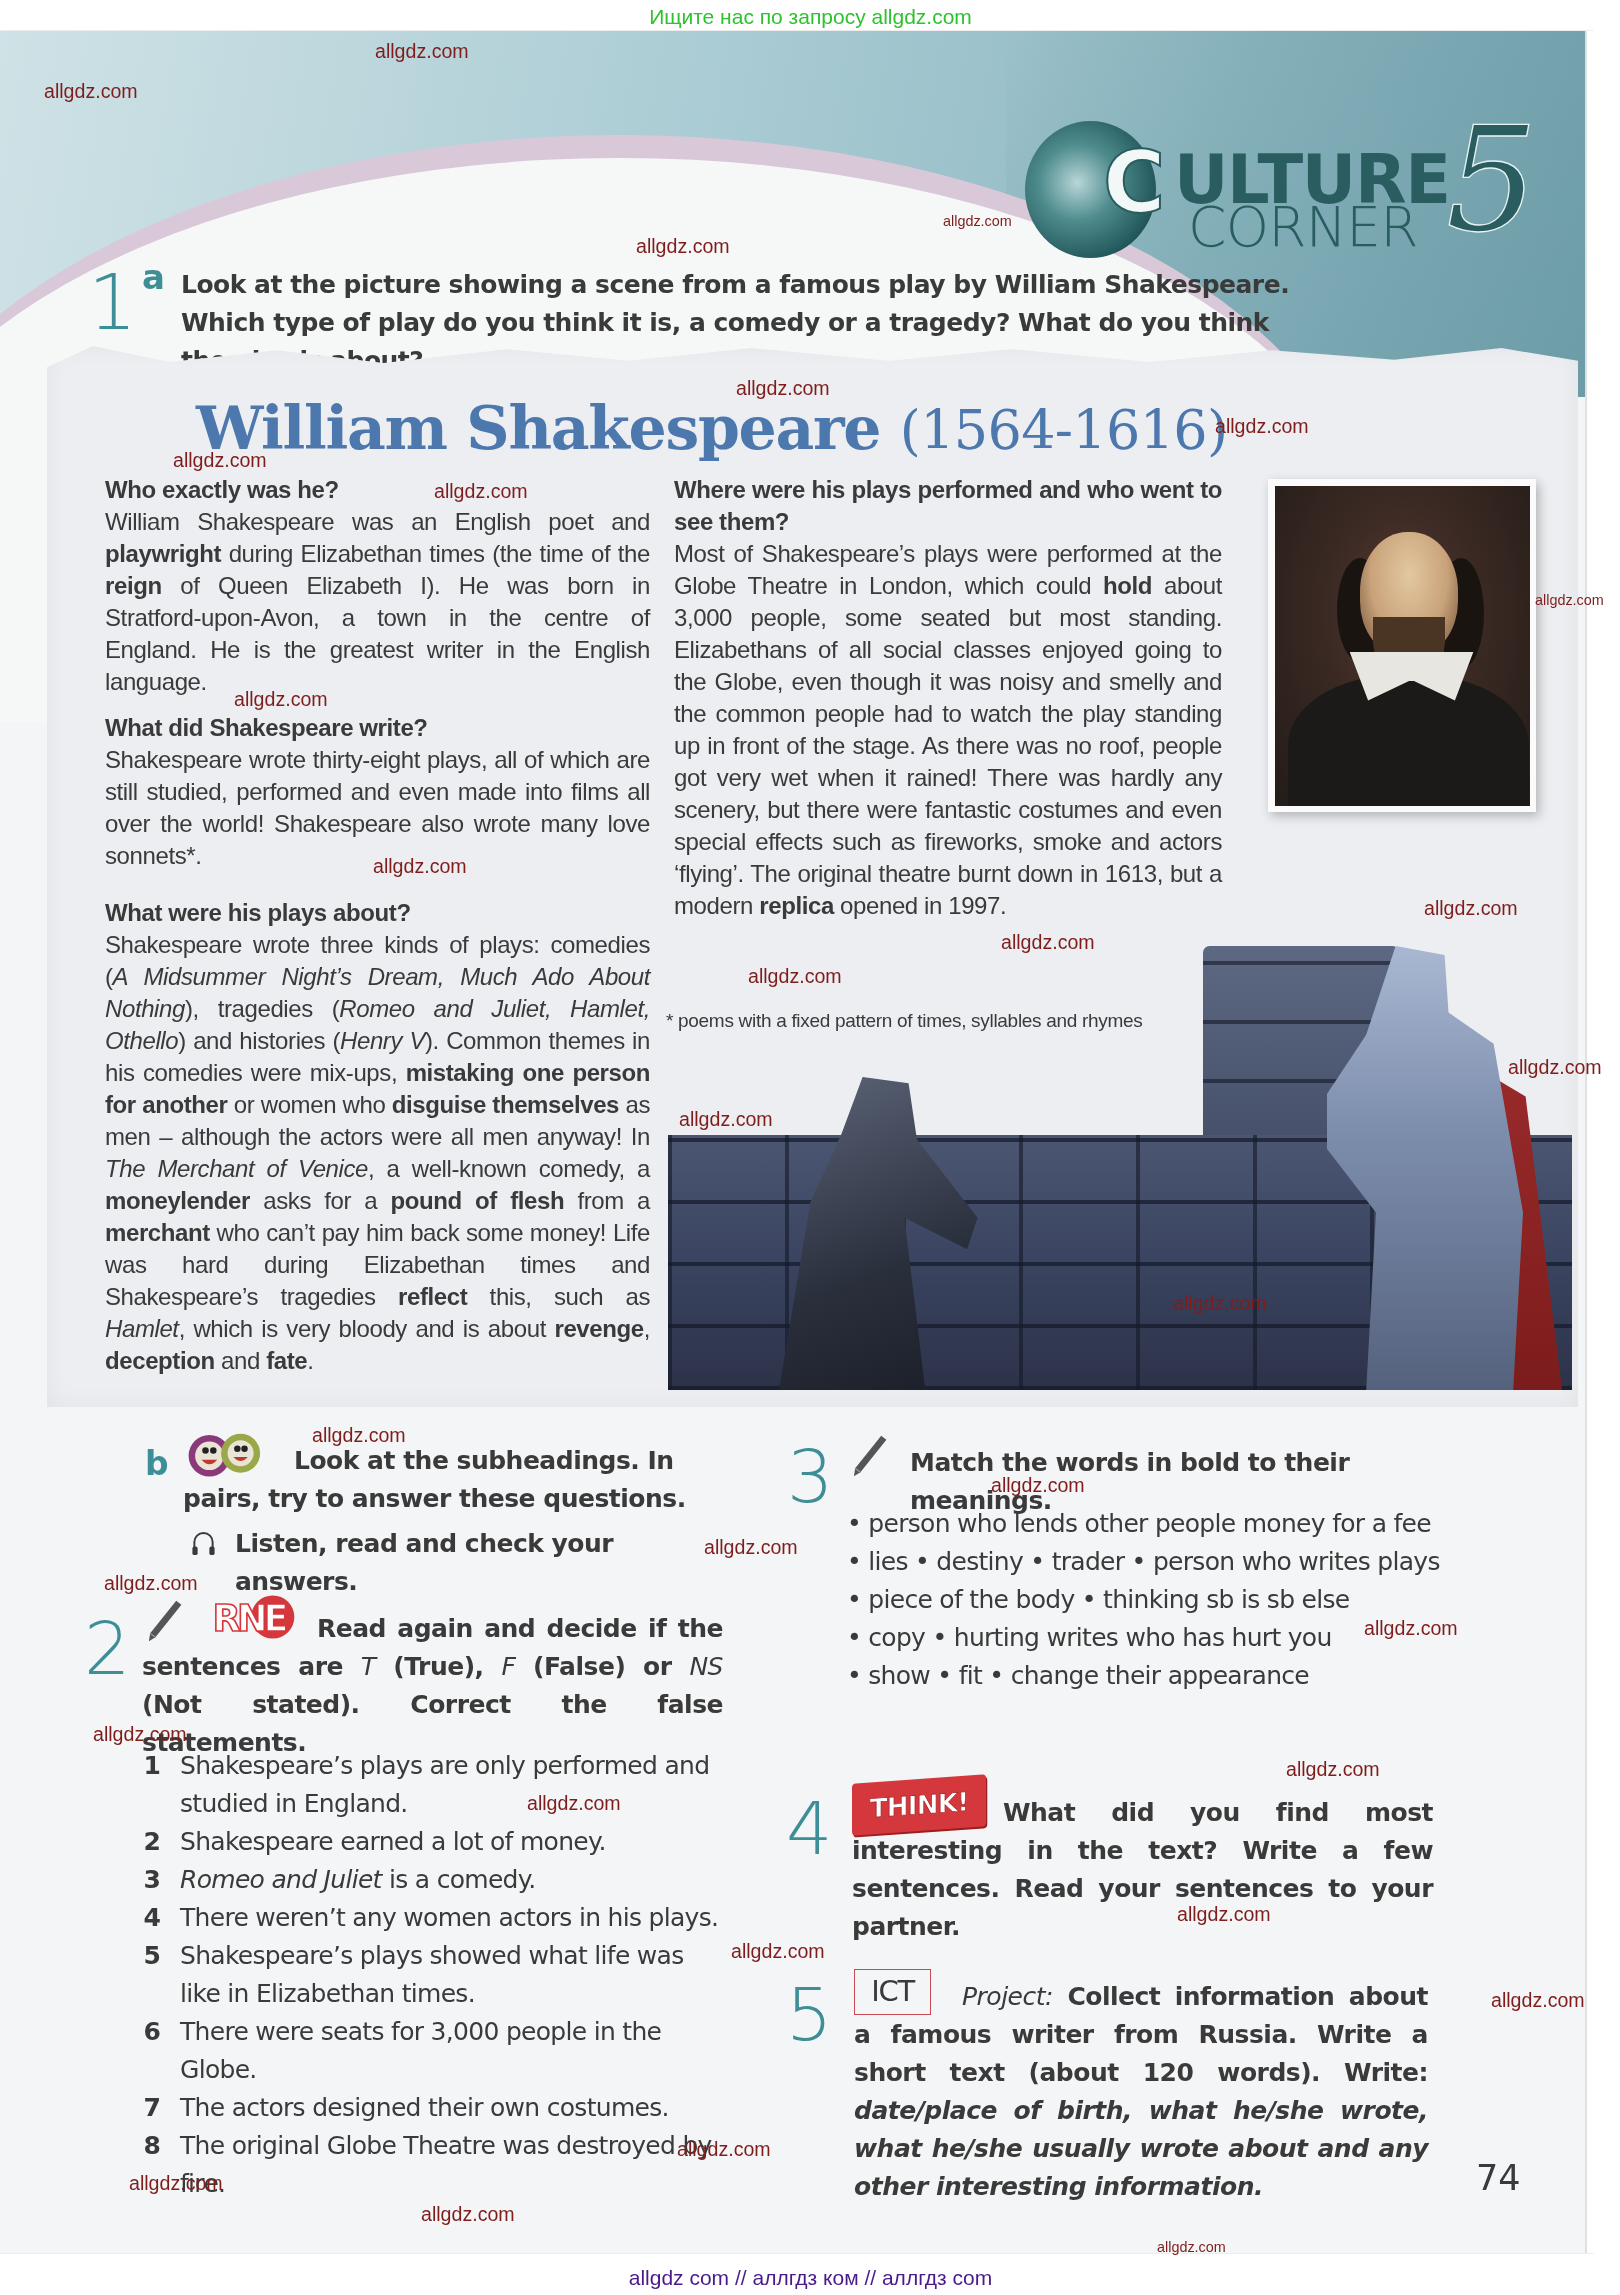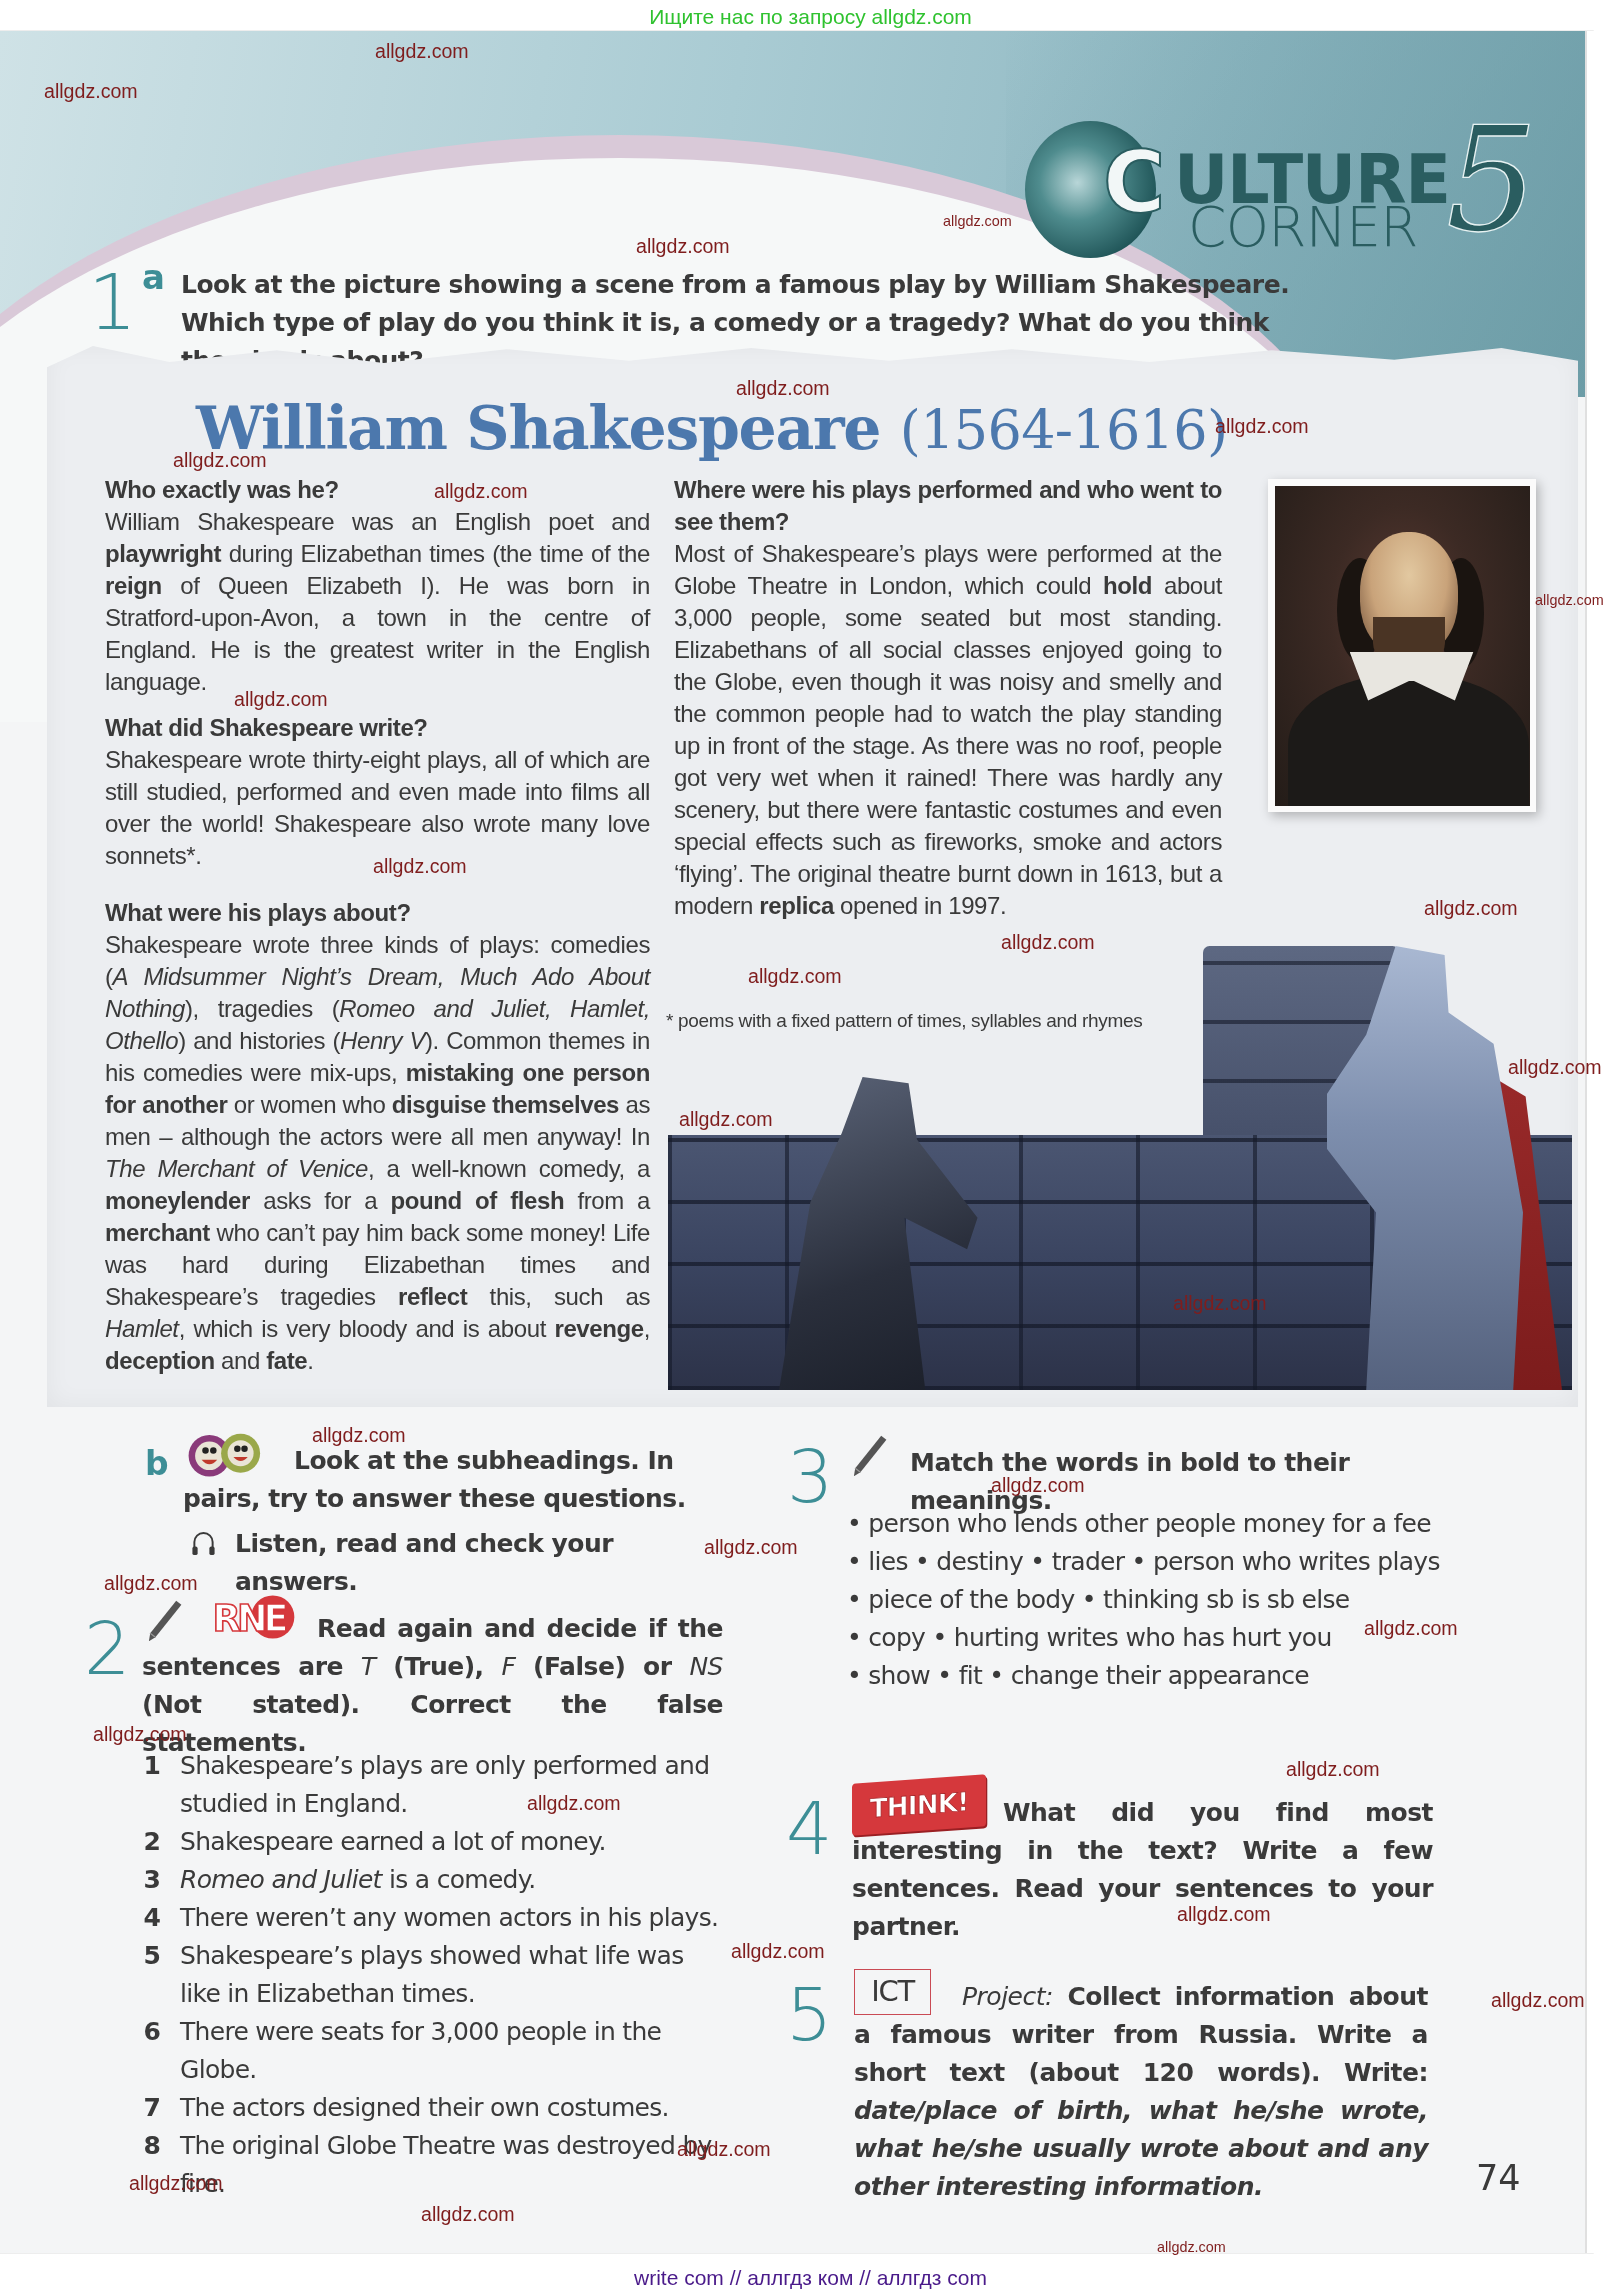--- a/index.html
+++ b/index.html
@@ -298,14 +298,14 @@
 <div class="watermark" style="left:1286px; top:1758px;">allgdz.com</div>
 <div class="watermark" style="left:527px; top:1792px;">allgdz.com</div>
 <div class="watermark" style="left:1177px; top:1903px;">allgdz.com</div>
 <div class="watermark" style="left:731px; top:1940px;">allgdz.com</div>
 <div class="watermark" style="left:1491px; top:1989px;">allgdz.com</div>
 <div class="watermark" style="left:677px; top:2138px;">allgdz.com</div>
 <div class="watermark" style="left:129px; top:2172px;">allgdz.com</div>
 <div class="watermark" style="left:421px; top:2203px;">allgdz.com</div>
 <div class="watermark sm" style="left:1157px; top:2236px;">allgdz.com</div>
 
-<div class="bottom-banner">write com  //  аллгдз ком  //  аллгдз com</div>
+<div class="bottom-banner">allgdz com  //  аллгдз ком  //  аллгдз com</div>
 
 
 </body></html>

